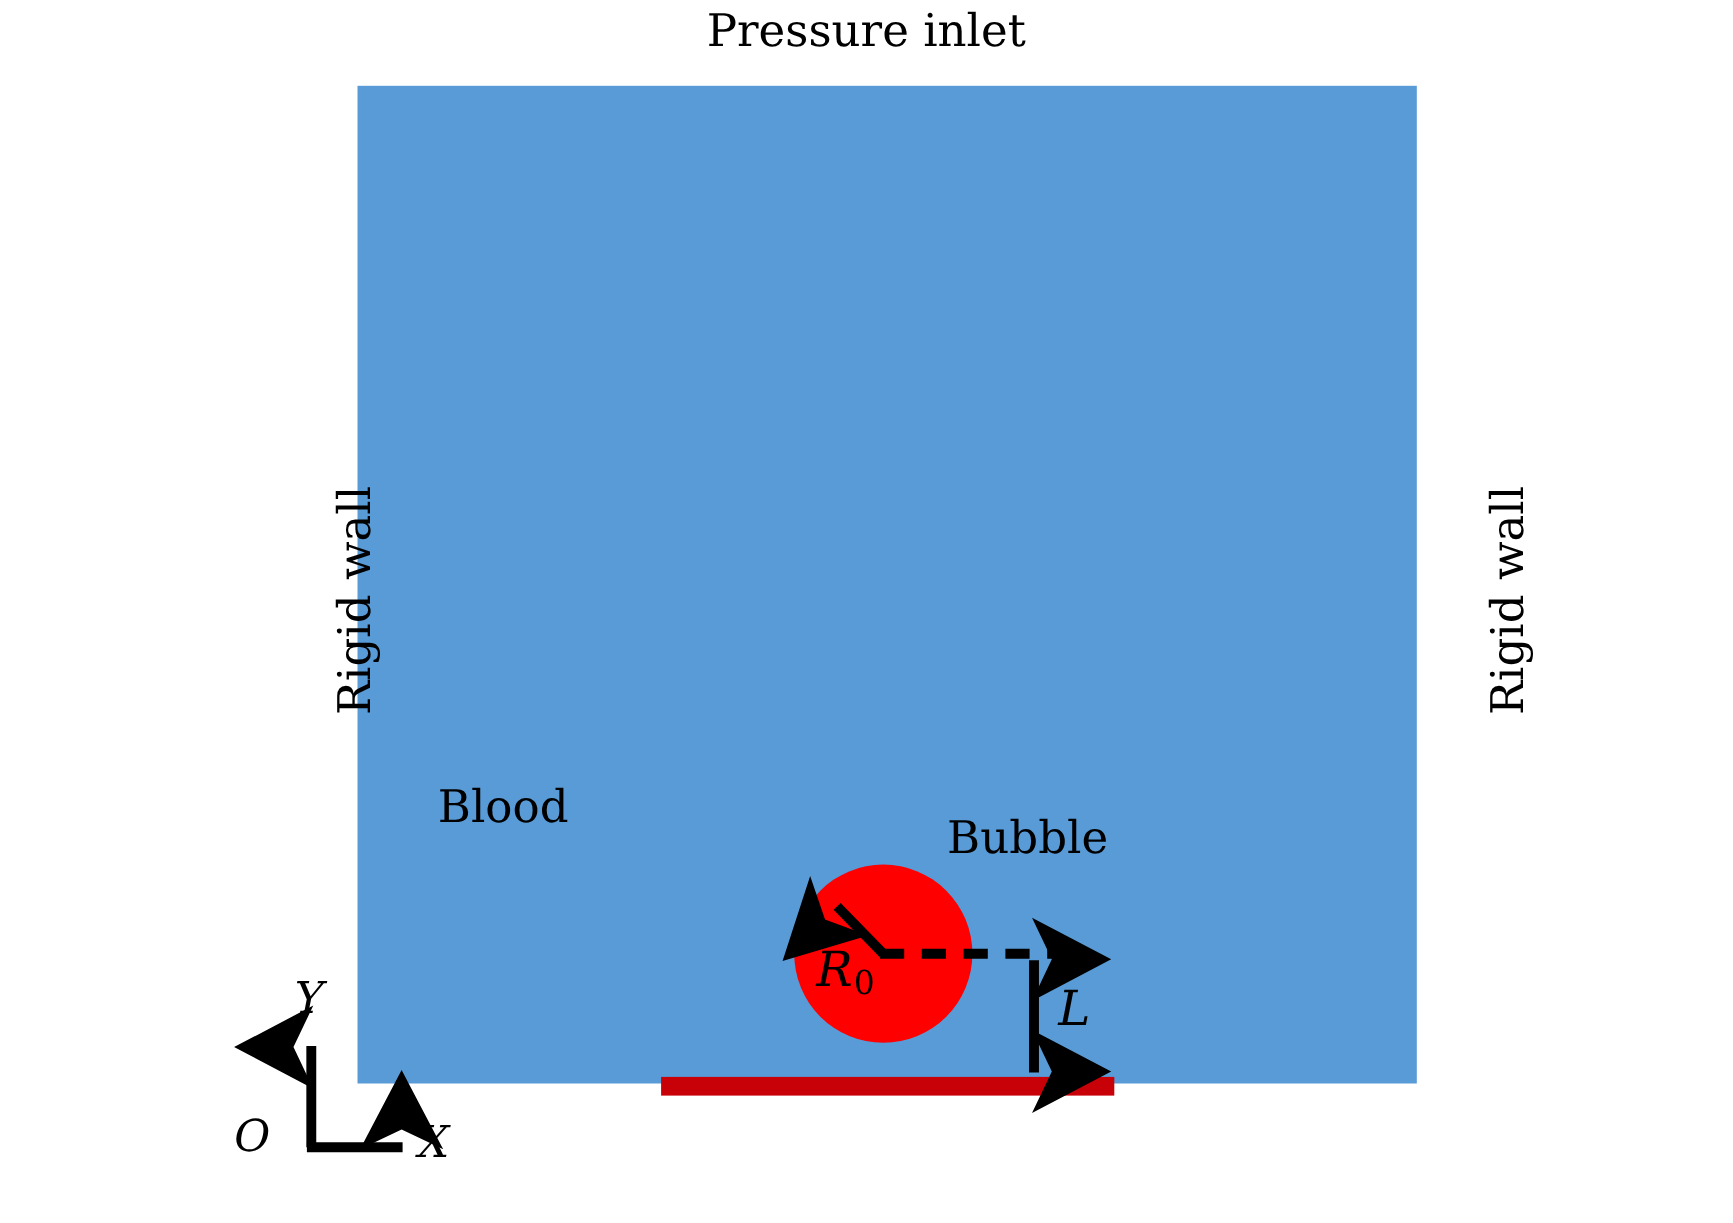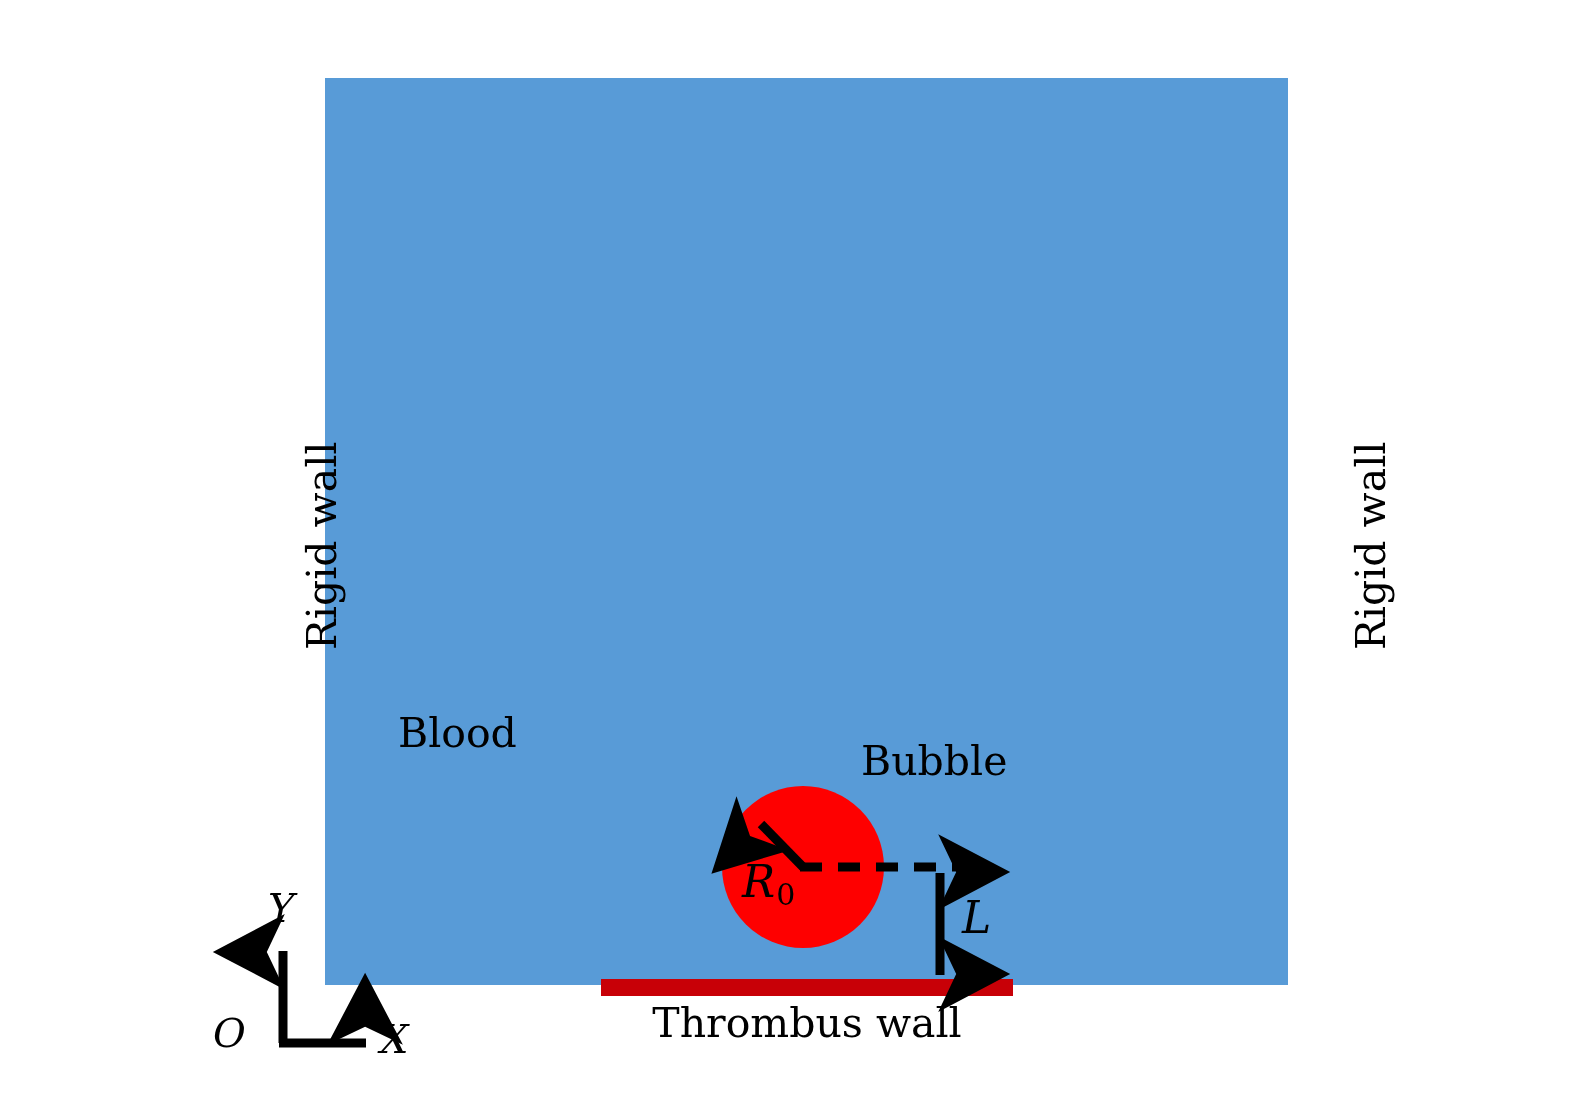--- a/index.html
+++ b/index.html
@@ -134,30 +134,30 @@
     <line x1="800" y1="867" x2="967" y2="867" stroke="#000000" stroke-width="9" stroke-dasharray="22 16" stroke-linecap="butt"></line>
 
     <line x1="803" y1="867" x2="761" y2="824" stroke="#000000" stroke-width="9" marker-end="url(#arrowhead-generic)"></line>
 
     <line x1="940" y1="873" x2="940" y2="975" stroke="#000000" stroke-width="9" marker-start="url(#arrowhead-generic)" marker-end="url(#arrowhead-generic)"></line>
 
     <line x1="283" y1="1043" x2="283" y2="951" stroke="#000000" stroke-width="9" marker-end="url(#arrowhead-generic)"></line>
     <line x1="279" y1="1043" x2="366" y2="1043" stroke="#000000" stroke-width="9" marker-end="url(#arrowhead-generic)"></line>
   </svg>
 
+  <div class="lbl lbl-plain" id="label-pressure-inlet">Pressure inlet</div>
 
   <div class="lbl lbl-plain rigid-wall-label" id="label-rigid-wall-left">Rigid wall</div>
 
   <div class="lbl lbl-plain rigid-wall-label" id="label-rigid-wall-right">Rigid wall</div>
 
   <div class="lbl lbl-plain" id="label-blood">Blood</div>
 
   <div class="lbl lbl-plain" id="label-bubble">Bubble</div>
 
-  <div class="lbl lbl-plain" id="label-thrombus-wall">Thrombus wall</div>
 
   <div class="lbl lbl-math" id="label-R0"><span>R</span><span class="sub">0</span></div>
 
   <div class="lbl lbl-math" id="label-L">L</div>
 
   <div class="lbl lbl-math" id="label-axis-O">O</div>
 
   <div class="lbl lbl-math" id="label-axis-X">X</div>
 
   <div class="lbl lbl-math" id="label-axis-Y">Y</div>

